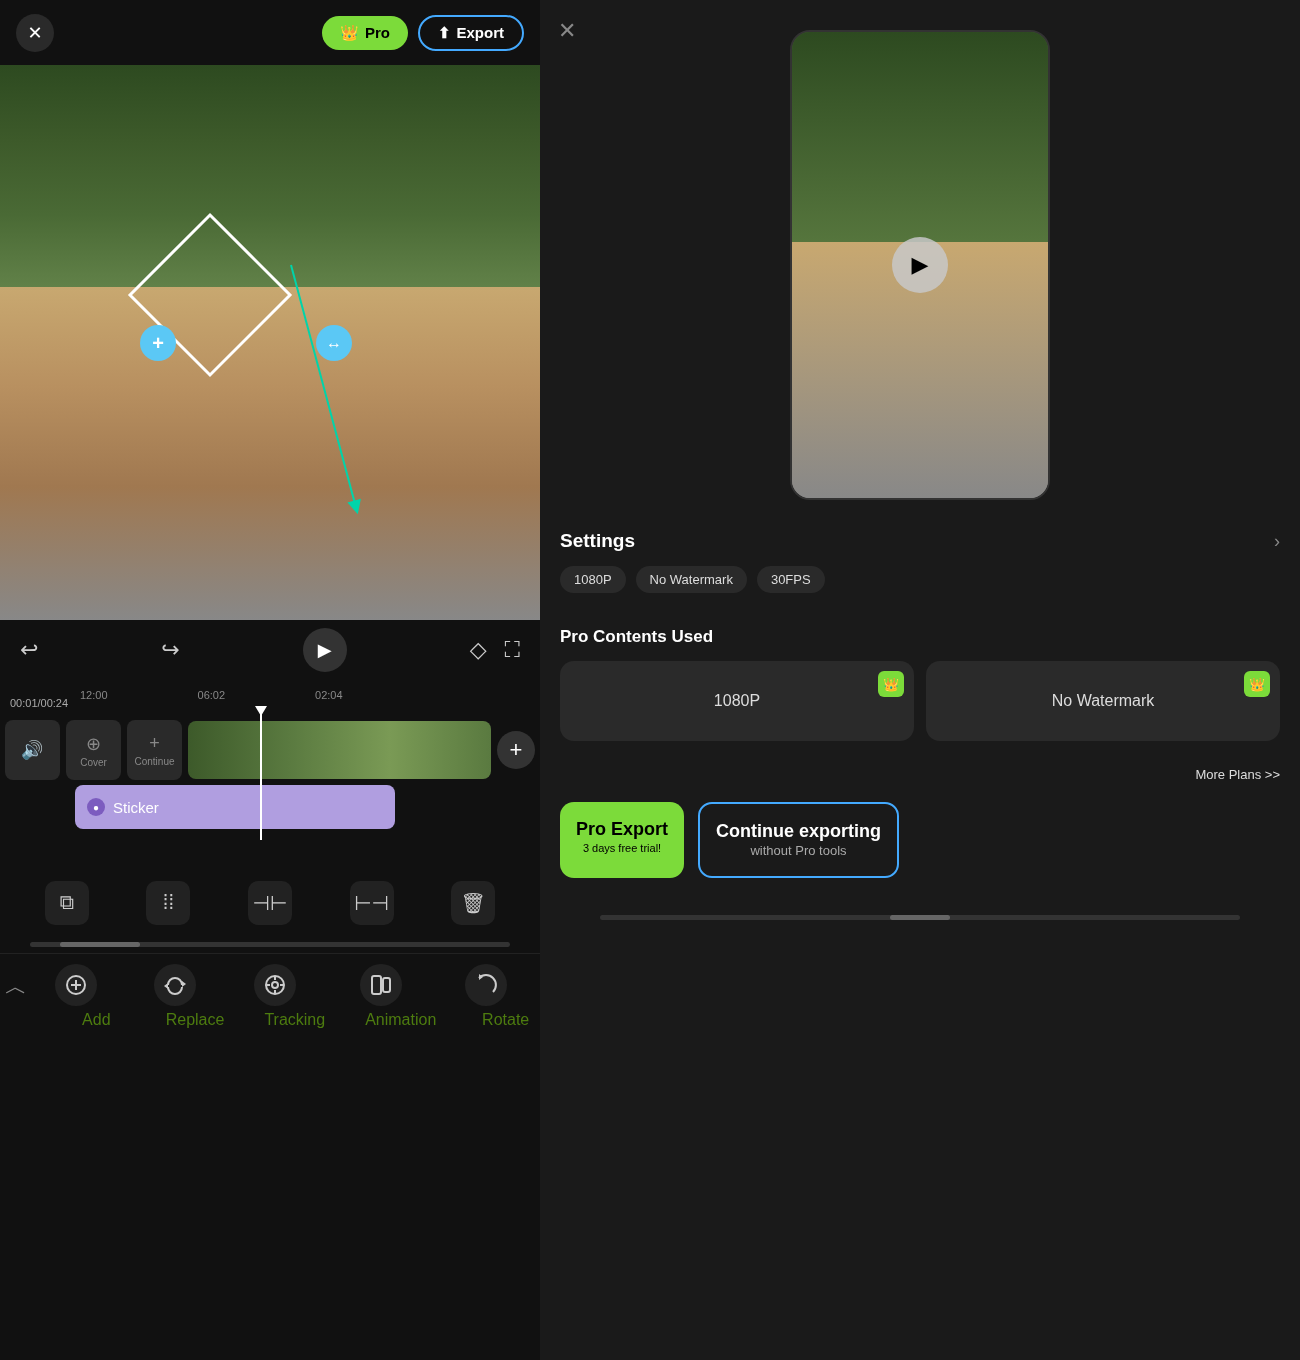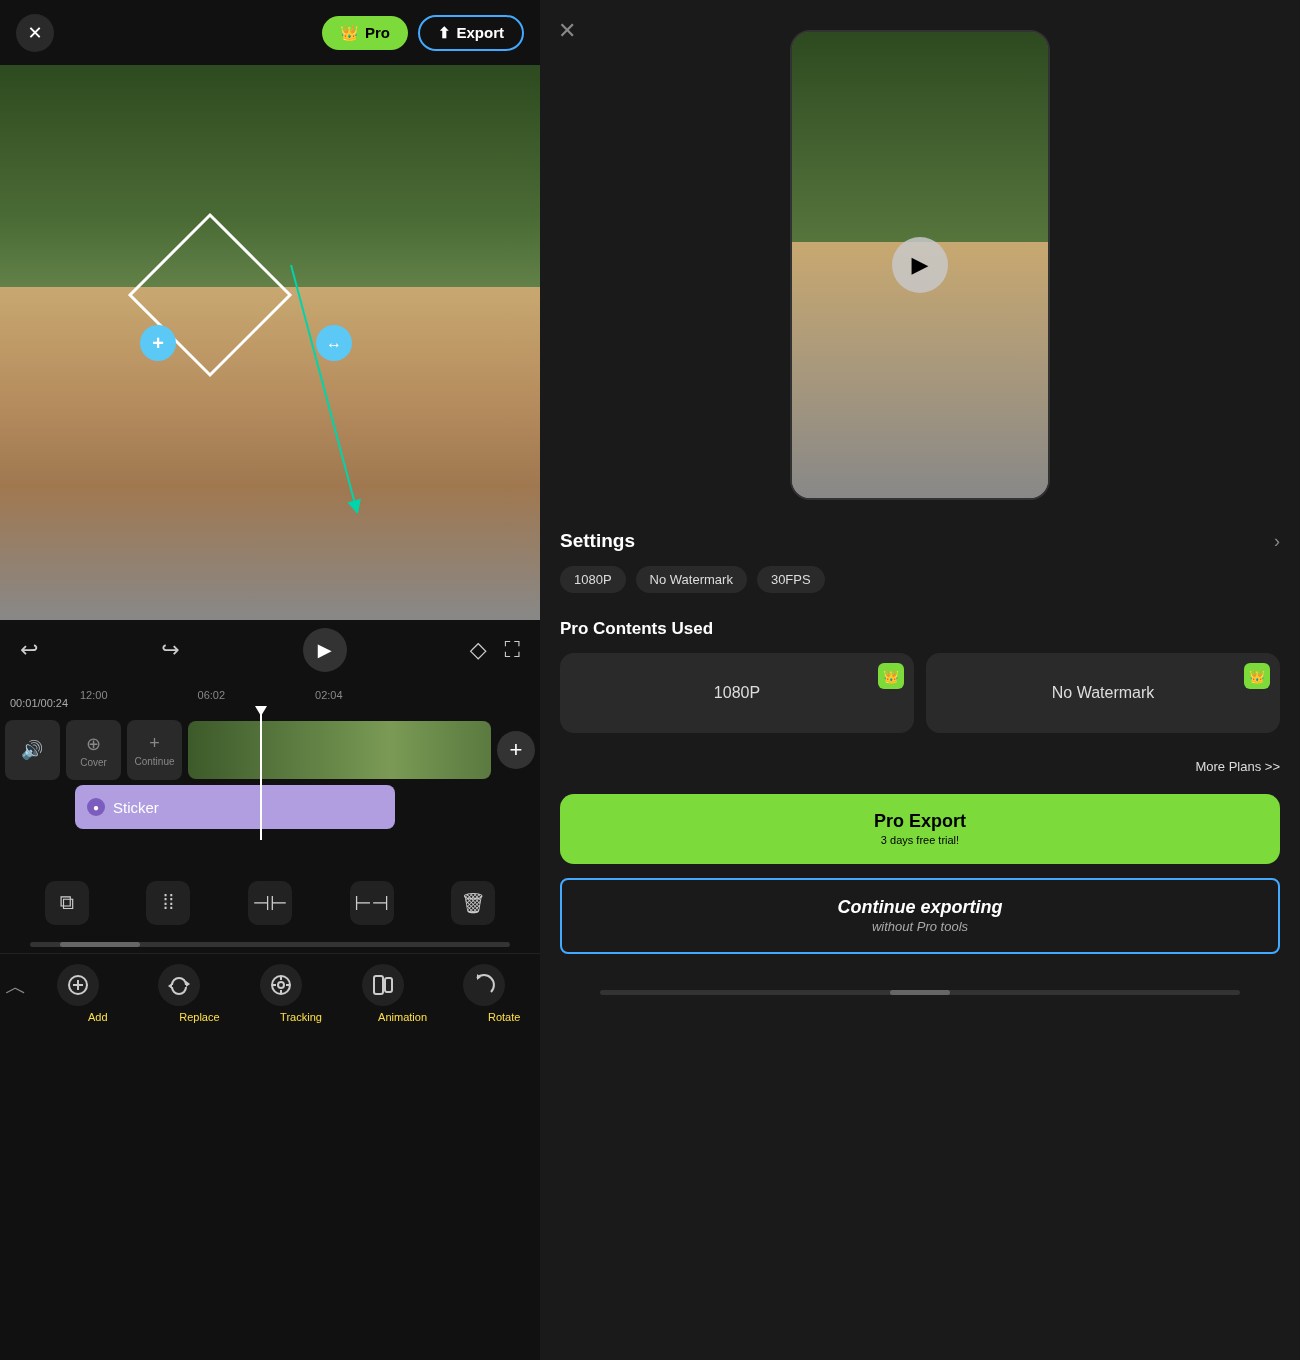--- a/index.html
+++ b/index.html
@@ -293,21 +293,21 @@
       gap: 5px; cursor: pointer; flex: 1;
     }
     .tool-icon {
       width: 42px; height: 42px;
       background: #222;
       border-radius: 50%;
       display: flex; align-items: center; justify-content: center;
       font-size: 20px; color: #ccc;
     }
     .tool-label {
-      color: #fde047; font-size: 11px; text-align: center; margin-left: 40px;
+      color: #4d7c0f; font-size: 16px; text-align: center; margin-left: 40px;
     }
     .chevron-down {
       color: #888; font-size: 22px; cursor: pointer;
       display: flex; align-items: center; justify-content: center;
       padding-top: 8px;
     }
 
     
     .edit-toolbar {
       display: flex;
@@ -409,20 +409,21 @@
       border-radius: 20px;
     }
 
     
     .pro-contents-section {
       padding: 16px 20px;
     }
     .pro-contents-title {
       color: #fff; font-size: 17px; font-weight: 600;
       margin-bottom: 14px;
+      margin-top: 8px;
     }
     .pro-cards {
       display: flex; gap: 12px;
     }
     .pro-card {
       flex: 1;
       background: #2a2a2a;
       border-radius: 14px;
       height: 80px;
       display: flex; align-items: center; justify-content: center;
@@ -446,48 +447,47 @@
       text-align: right;
       padding: 10px 20px;
       color: #ddd;
       font-size: 13px;
       cursor: pointer;
     }
 
     
     .export-section {
       padding: 10px 20px;
-      display: flex; flex-direction: column; gap: 14px;
+      display: flex; gap: 14px;
     }
     .pro-export-btn {
       background: #7CDB3A;
       color: #000;
       font-weight: 700;
       font-size: 18px;
       border-radius: 14px;
       padding: 16px;
       text-align: center;
       cursor: pointer;
       line-height: 1.3;
     }
     .pro-export-sub {
       font-size: 11px; font-weight: 500;
     }
     .continue-btn {
       background: #1a1a1a;
       color: #fff;
       font-weight: 700;
       font-size: 18px;
-      border-radius: 8px;
+      border-radius: 14px;
       padding: 16px;
       text-align: center;
       cursor: pointer;
       border: 2px solid #4af;
       line-height: 1.3;
-      font-style: italic;
     }
     .continue-sub {
       font-size: 13px; font-weight: 400; color: #aaa;
     }
 
     
     .right-bottom-scroll {
       margin-top: auto;
       height: 18px;
       padding: 0 60px;

